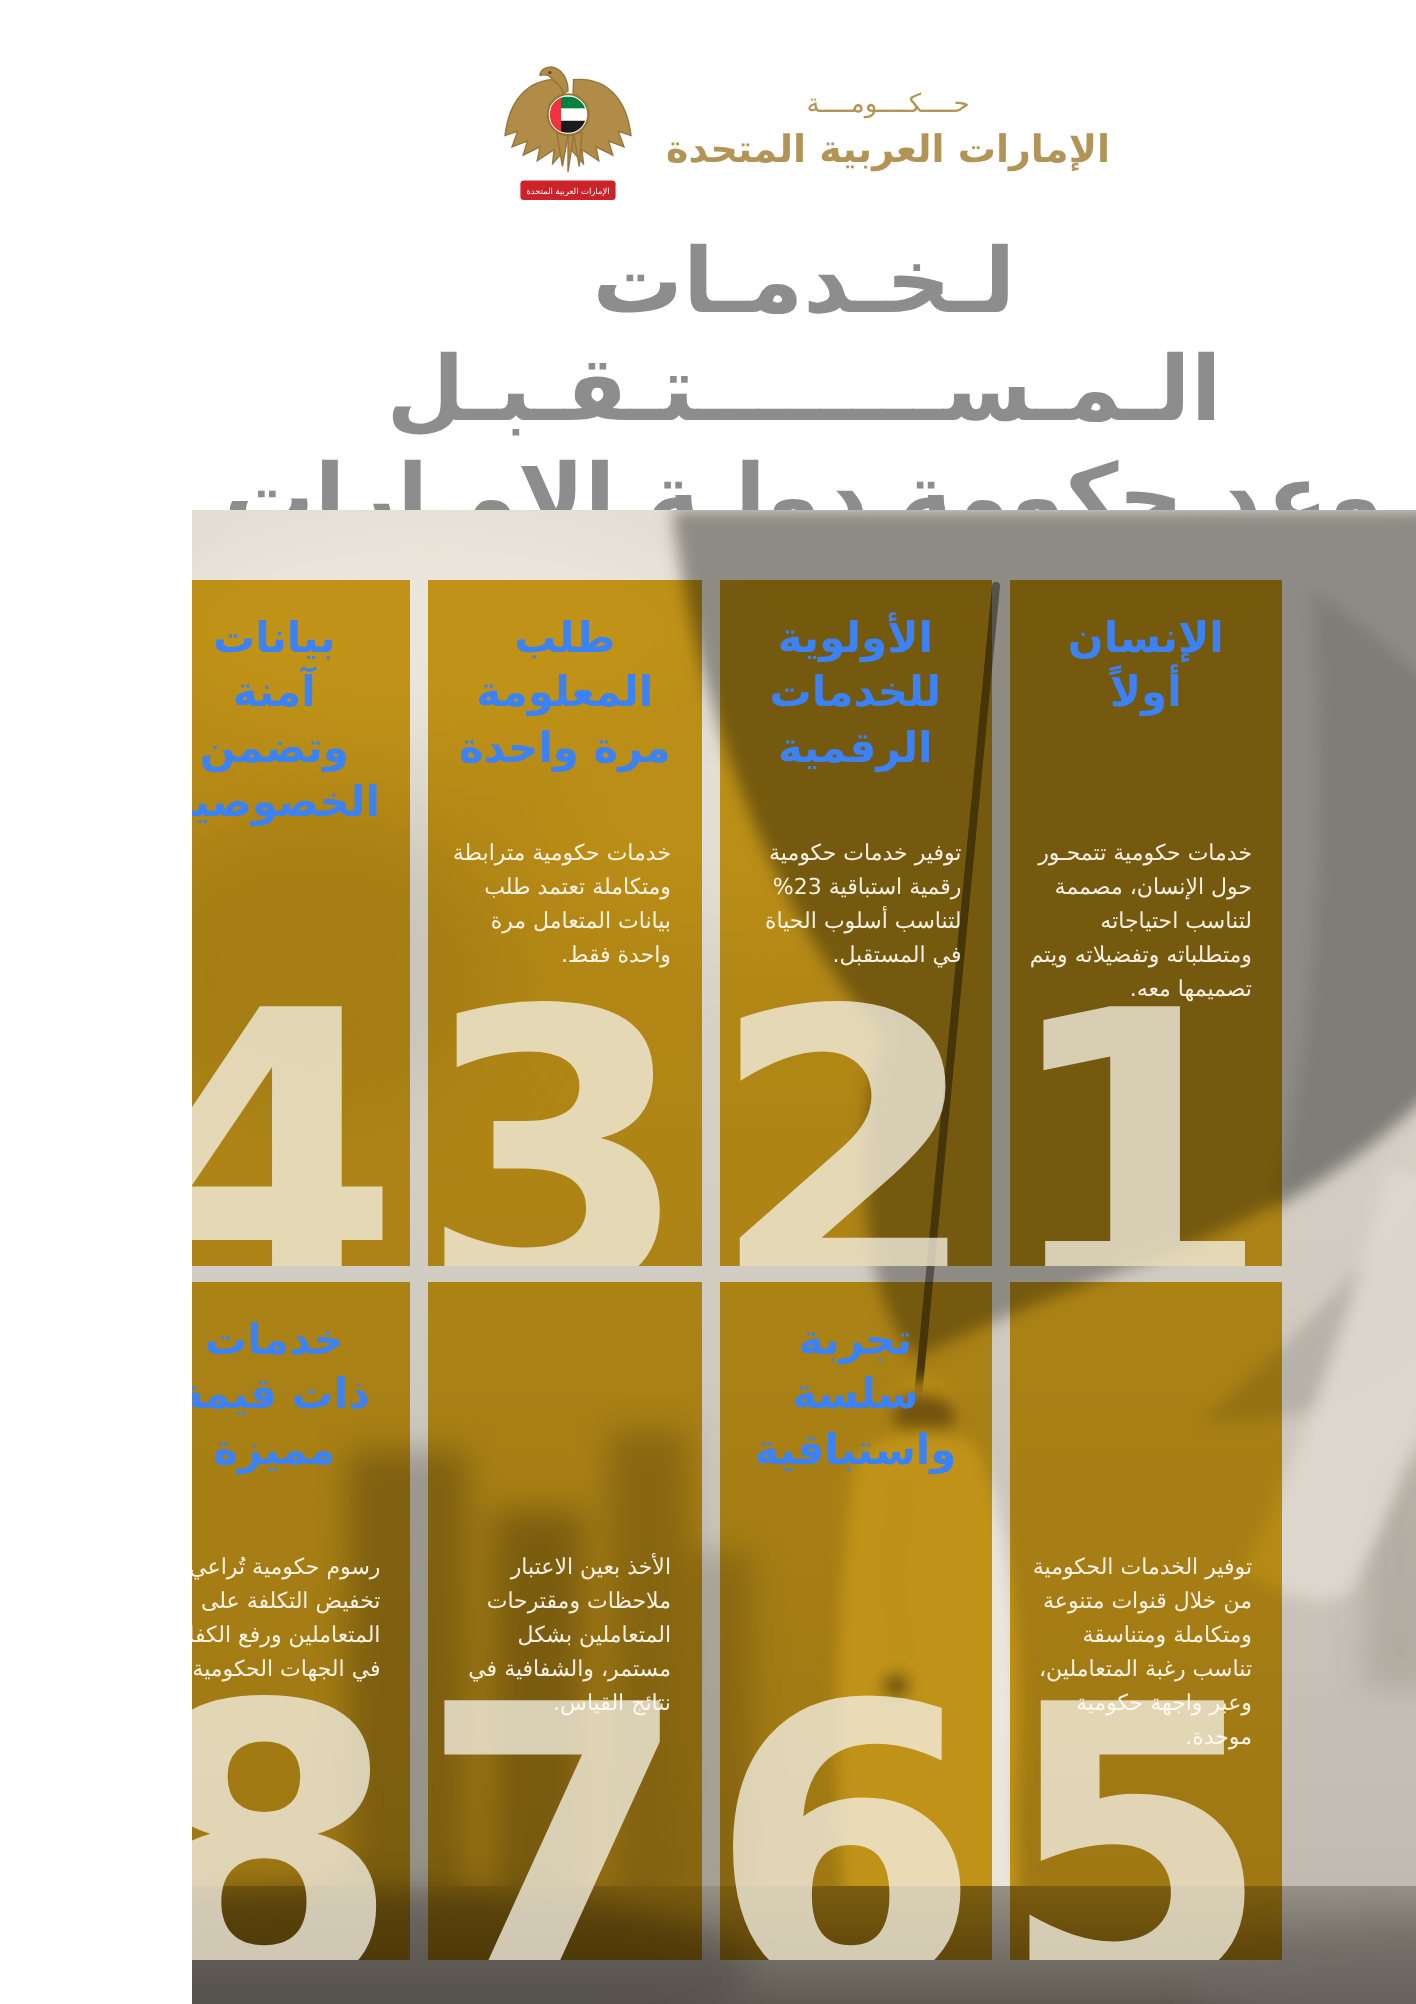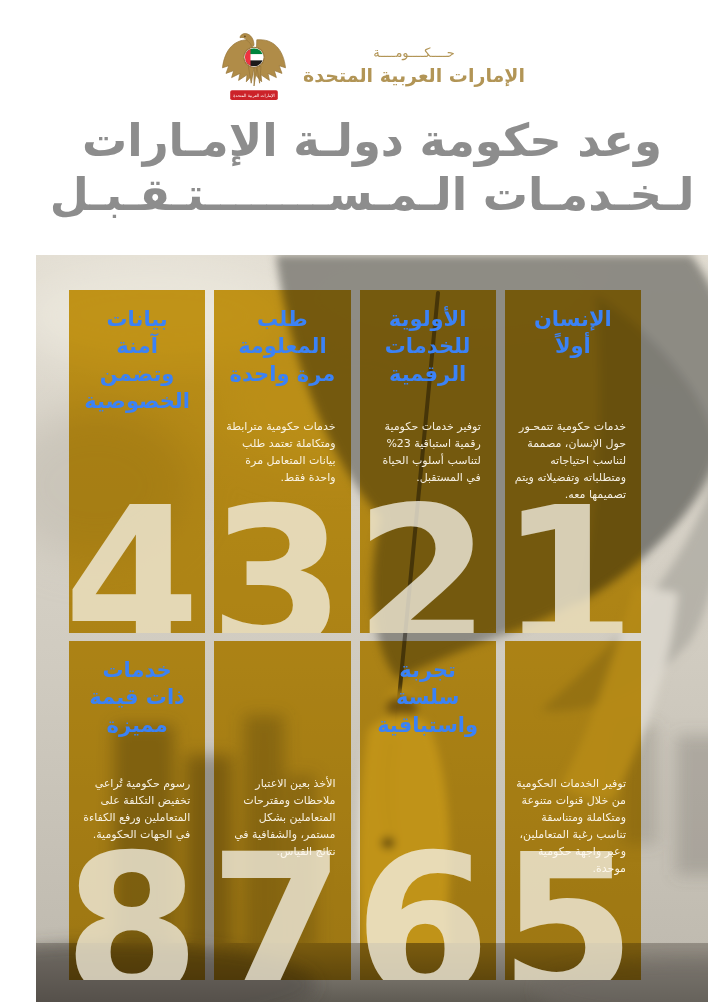--- a/index.html
+++ b/index.html
@@ -1,17 +1,17 @@
 <!DOCTYPE html>
 <html dir="rtl" lang="ar"><head>
 <meta charset="utf-8">
 <style>
   html,body{margin:0;padding:0;background:#ffffff;}
   .poster{
-    position:relative;width:672px;height:1002px;overflow:hidden;background:#fff;
+    position:relative;width:612px;height:1002px;overflow:hidden;background:#fff;
     font-family:"DejaVu Sans",sans-serif;isolation:isolate;
   }
   
   .logo{position:absolute;top:24px;left:0;right:0;display:flex;direction:ltr;
         justify-content:center;align-items:center;gap:14px;}
   .logo-text{direction:rtl;text-align:center;color:#b29556;}
   .logo-text .l1{font-size:13px;letter-spacing:1px;margin-bottom:4px;}
   .logo-text .l2{font-size:19px;font-weight:bold;}
   
   .title{position:absolute;top:114px;left:0;right:0;text-align:center;direction:rtl;
@@ -72,22 +72,22 @@
       <rect x="16" y="94" width="68" height="14" rx="2.5" fill="#cc2229"></rect>
       <text x="50" y="103.5" font-size="6" fill="#ffffff" text-anchor="middle" font-family="DejaVu Sans, sans-serif">الإمارات العربية المتحدة</text>
     </svg>
     <div class="logo-text">
       <div class="l1">حــــكــــومــــة</div>
       <div class="l2">الإمارات العربية المتحدة</div>
     </div>
   </div>
 
   <div class="title">
+    <div>لـخـدمـات الـمـســــــــتـقـبـل</div>
     <div>وعد حكومة دولـة الإمـارات</div>
-    <div>لـخـدمـات الـمـســــــــتـقـبـل</div>
   </div>
 
   <svg class="photo" viewBox="0 0 708 747" preserveAspectRatio="none">
     <defs>
       <linearGradient id="sky" x1="0" y1="0" x2="0" y2="1">
         <stop offset="0" stop-color="#e3ded3"></stop>
         <stop offset="0.55" stop-color="#d0cbc0"></stop>
         <stop offset="1" stop-color="#bdb8ad"></stop>
       </linearGradient>
       <linearGradient id="ground" x1="0" y1="0" x2="0" y2="1">

